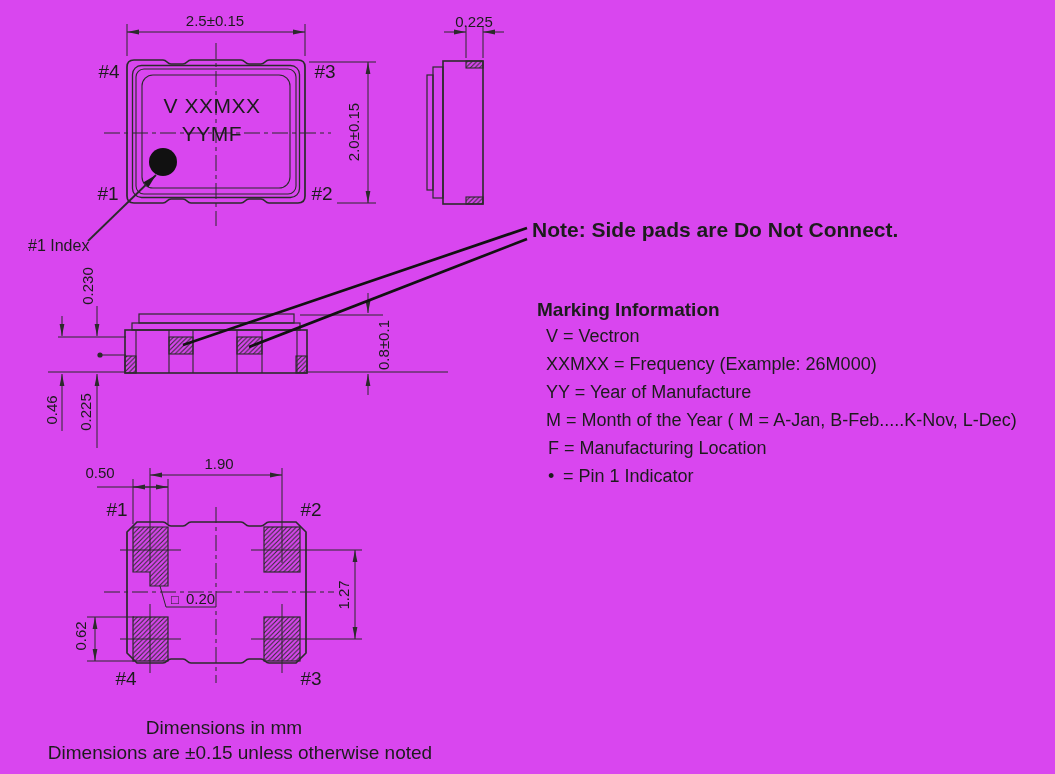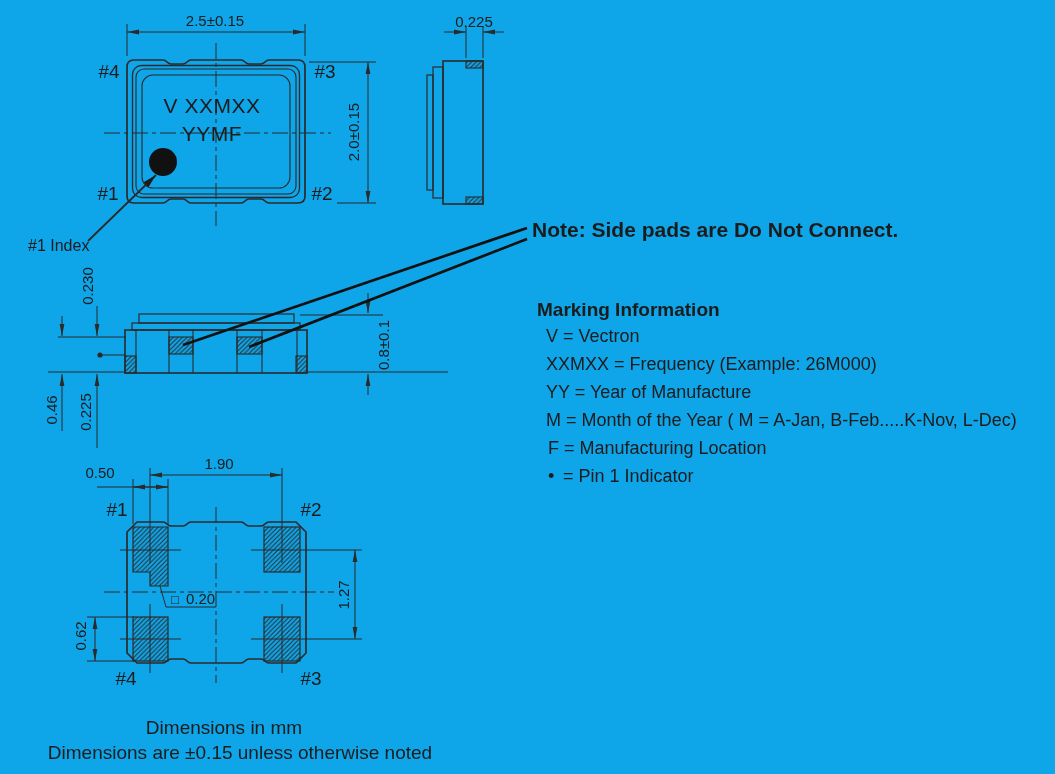--- a/index.html
+++ b/index.html
@@ -1,16 +1,16 @@
 <!DOCTYPE html>
 <html><head>
 <meta charset="utf-8">
 <style>
   html,body{margin:0;padding:0;background:#ffffff;}
-  .sheet{position:relative;width:1055px;height:774px;background:#0ea5e9;
+  .sheet{position:relative;width:1055px;height:774px;background:#d946ef;
          font-family:"Liberation Sans",sans-serif;overflow:hidden;}
   svg{display:block;}
   text{fill:#1c1c1c;}
   .dim{font-size:15px;}
   .dimr{font-size:15px;}
   .pin{font-size:19px;}
   .mark{font-size:21px;letter-spacing:.5px;}
   .idx{font-size:16px;}
   .note{font-size:21px;font-weight:bold;}
   .head{font-size:19px;font-weight:bold;}

